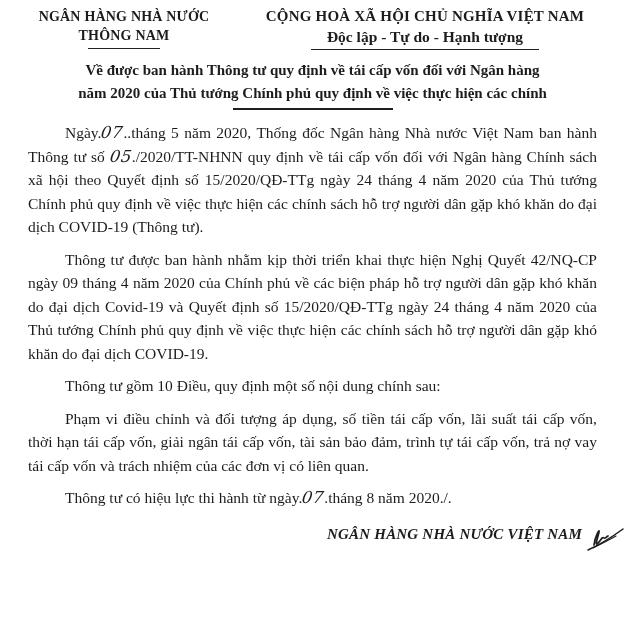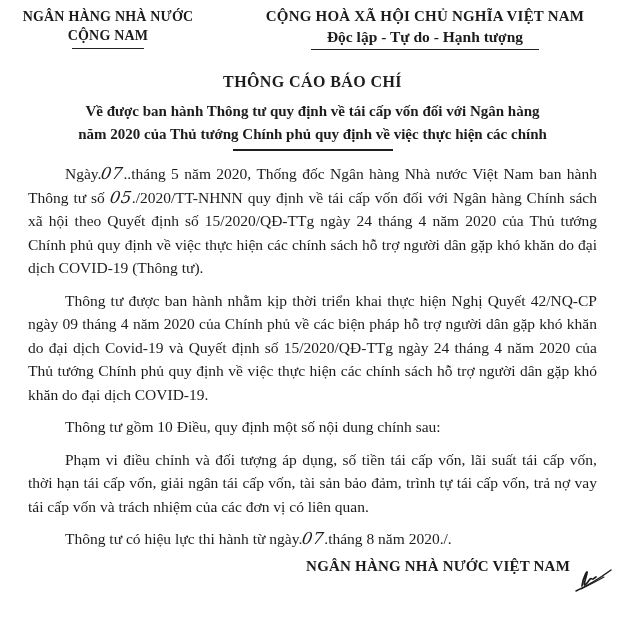--- a/index.html
+++ b/index.html
@@ -14,21 +14,21 @@
     background: #ffffff;
     color: #1c1c1c;
     font-family: "Liberation Serif", serif;
     overflow: hidden;
     box-sizing: border-box;
   }
   
   .header {
     display: flex;
     justify-content: space-between;
-    padding: 7px 16px 0 8px;
+    padding: 7px 16px 0 24px;
   }
   .header-left {
     width: 200px;
     text-align: center;
     font-weight: bold;
     font-size: 14px;
     line-height: 19px;
     letter-spacing: 0.2px;
   }
   .header-right {
@@ -82,50 +82,51 @@
     font-size: 16.5px;
     letter-spacing: 0.5px;
     display: inline-block;
     transform: skewX(-8deg);
     text-indent: 0;
   }
   
   .footer {
     display: flex;
     justify-content: flex-end;
-    padding-right: 12px;
+    align-items: center;
+    padding-right: 0;
     margin-top: -2px;
     font-weight: bold;
     font-size: 15px;
     letter-spacing: 0.2px;
+    font-style: italic;
   }
   .sig {
     margin-left: 3px;
     margin-top: 6px;
   }
 </style>
 </head>
 <body>
 
 <div class="page">
 
   <div class="header">
     <div class="header-left">
       <div>NGÂN HÀNG NHÀ NƯỚC</div>
-      <div>CỘNG NAM</div>
+      <div>THÔNG NAM</div>
       <div class="rule rule-left"></div>
     </div>
     <div class="header-right">
       <div class="nat-title">CỘNG HOÀ XÃ HỘI CHỦ NGHĨA VIỆT NAM</div>
       <div class="nat-motto">Độc lập - Tự do - Hạnh tượng</div>
       <div class="rule rule-right"></div>
     </div>
   </div>
 
-  <div class="title">THÔNG CÁO BÁO CHÍ</div>
 
   <div class="subtitle">
     <div>Về được ban hành Thông tư quy định về tái cấp vốn đối với Ngân hàng</div>
     <div>năm 2020 của Thủ tướng Chính phủ quy định về việc thực hiện các chính</div>
   </div>
   <div class="sep"></div>
 
   <div class="body">
     <p class="para"><span>Ngày.</span><span class="hand">07</span><span>..tháng 5 năm 2020, Thống đốc Ngân hàng Nhà nước Việt Nam ban hành Thông tư số </span><span class="hand">05</span><span>./2020/TT-NHNN quy định về tái cấp vốn đối với Ngân hàng Chính sách xã hội theo Quyết định số 15/2020/QĐ-TTg ngày 24 tháng 4 năm 2020 của Thủ tướng Chính phủ quy định về việc thực hiện các chính sách hỗ trợ người dân gặp khó khăn do đại dịch COVID-19 (Thông tư).</span></p>
 

